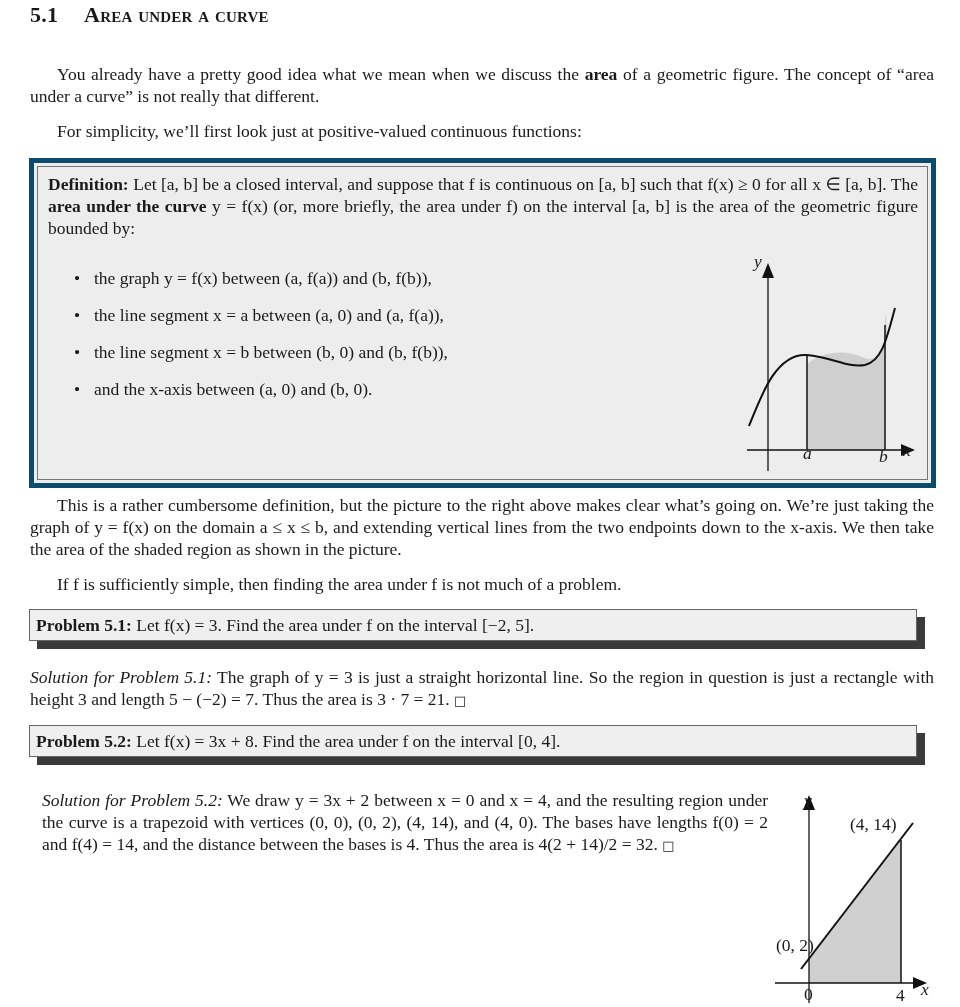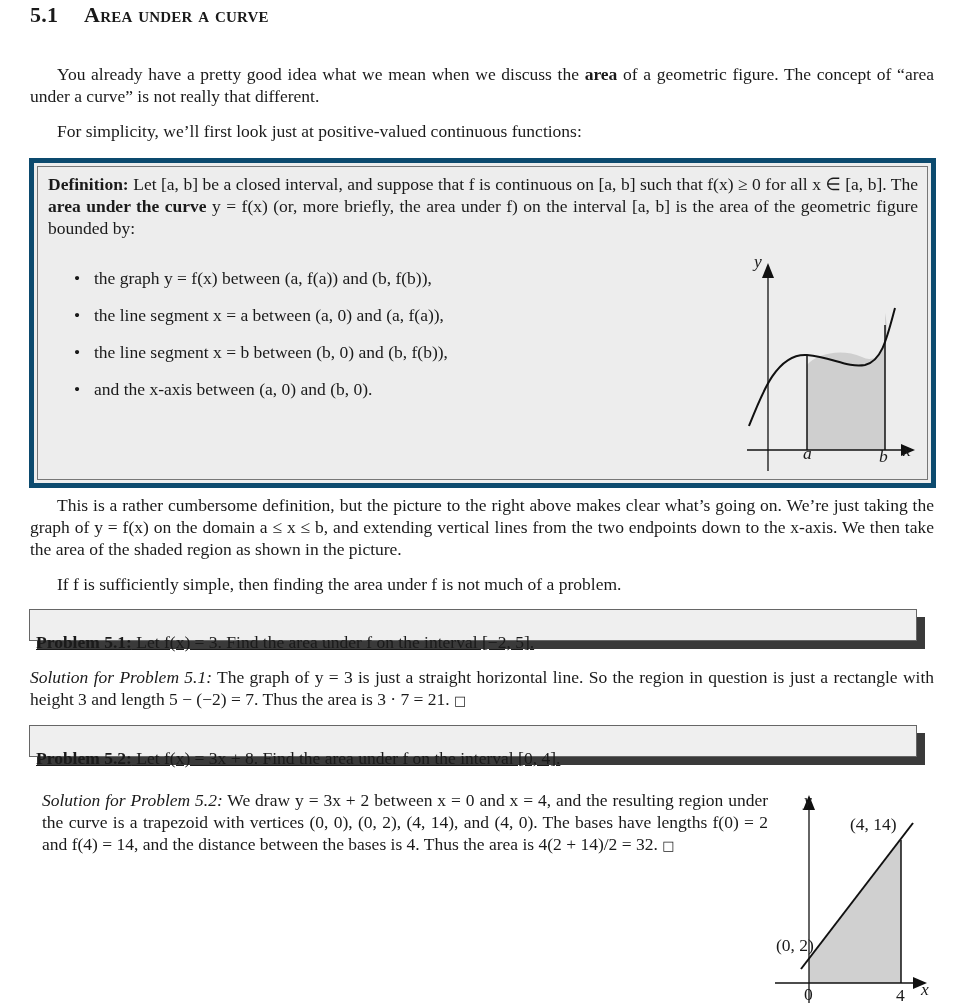--- a/index.html
+++ b/index.html
@@ -27,21 +27,21 @@
   .defbox ul { position: absolute; left: 40px; top: 104px; margin: 0; padding: 0; list-style: none; }
   .defbox li { position: relative; padding-left: 20px; height: 37px; }
   .defbox li .bullet { position: absolute; left: 0; top: 0; }
   .fig1 { position: absolute; left: 713px; top: 90px; }
 
   .probbox {
     position: absolute; left: 29px; width: 886px; height: 30px;
     border: 1px solid #666; background: #efefef;
     box-shadow: 8px 8px 0 #3a3a3a;
   }
-  .probbox .ptext { position: absolute; left: 6px; top: 21px; white-space: nowrap; text-decoration: underline; }
+  .probbox .ptext { position: absolute; left: 6px; top: 4px; white-space: nowrap; }
   .fig2 { position: absolute; left: 765px; top: 785px; }
   .sol2 { position: absolute; left: 42px; top: 789px; width: 726px; text-align: justify; }
   .qed { font-family: "DejaVu Sans", sans-serif; font-size: 13px; }
 </style>
 </head>
 <body>
 
 <div class="page">
 
   <div class="heading">

